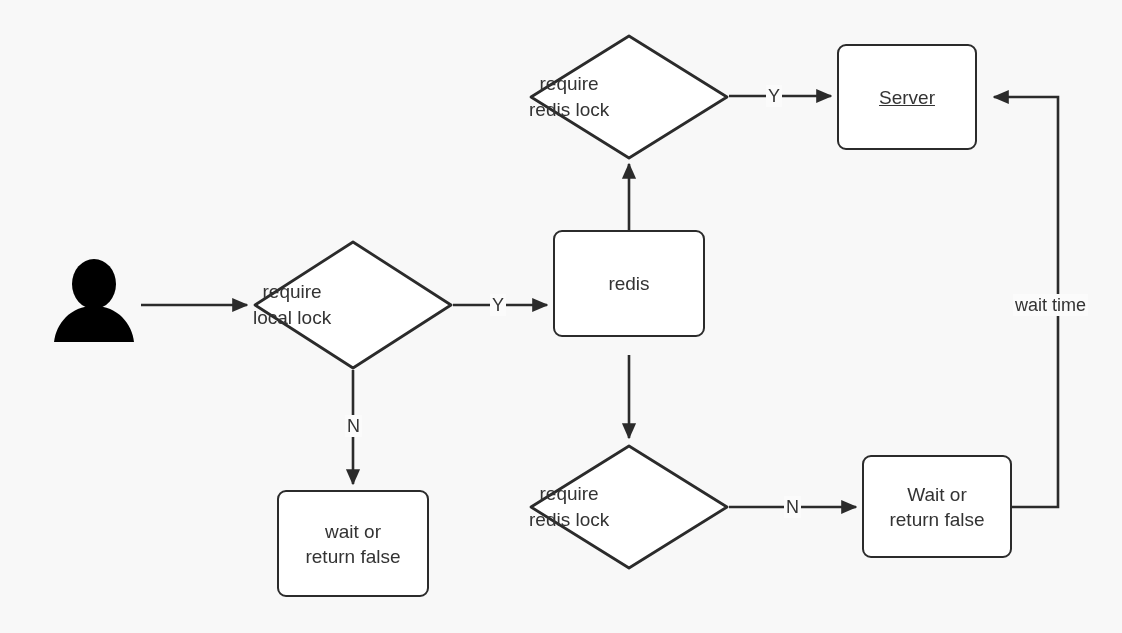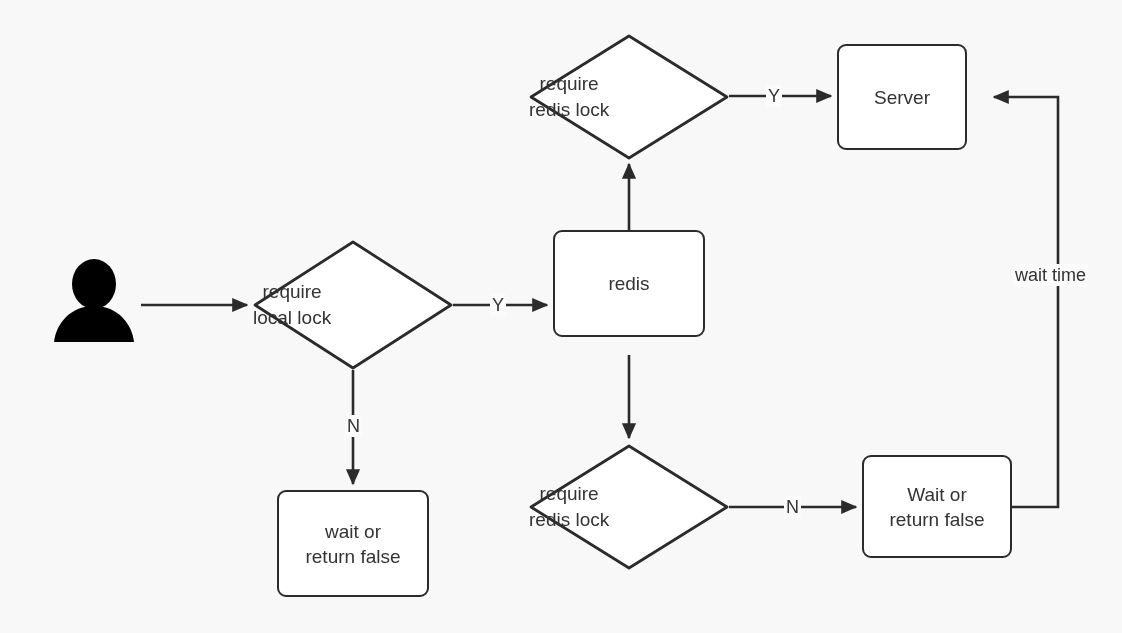--- a/index.html
+++ b/index.html
@@ -138,21 +138,21 @@
       <polygon points="100,2 198,63 100,124 2,63" fill="#ffffff" stroke="#2b2b2b" stroke-width="2.8" stroke-linejoin="round"></polygon>
     </svg>
     <div class="diamond-label">
       <div>
         <div>require</div>
         <div>redis lock</div>
       </div>
     </div>
   </div>
 
-  <div class="node boxnode" style="left:837px; top:44px; width:130px; height:106px;">
+  <div class="node boxnode" style="left:837px; top:44px; width:140px; height:106px;text-decoration:underline;">
     <span>Server</span>
   </div>
 
   <div class="node boxnode" style="left:277px; top:490px; width:152px; height:107px;">
     <div>
       <div>wait or</div>
       <div>return false</div>
     </div>
   </div>
 
@@ -176,15 +176,15 @@
   </div>
 
   <div class="edge-label" style="left:490px; top:294px;">Y</div>
 
   <div class="edge-label" style="left:345px; top:415px;">N</div>
 
   <div class="edge-label" style="left:766px; top:85px;">Y</div>
 
   <div class="edge-label" style="left:784px; top:496px;">N</div>
 
-  <div class="edge-label" style="left:1013px; top:264px;">wait time</div>
+  <div class="edge-label" style="left:1013px; top:294px;">wait time</div>
 
 </div>
 
 </body></html>

